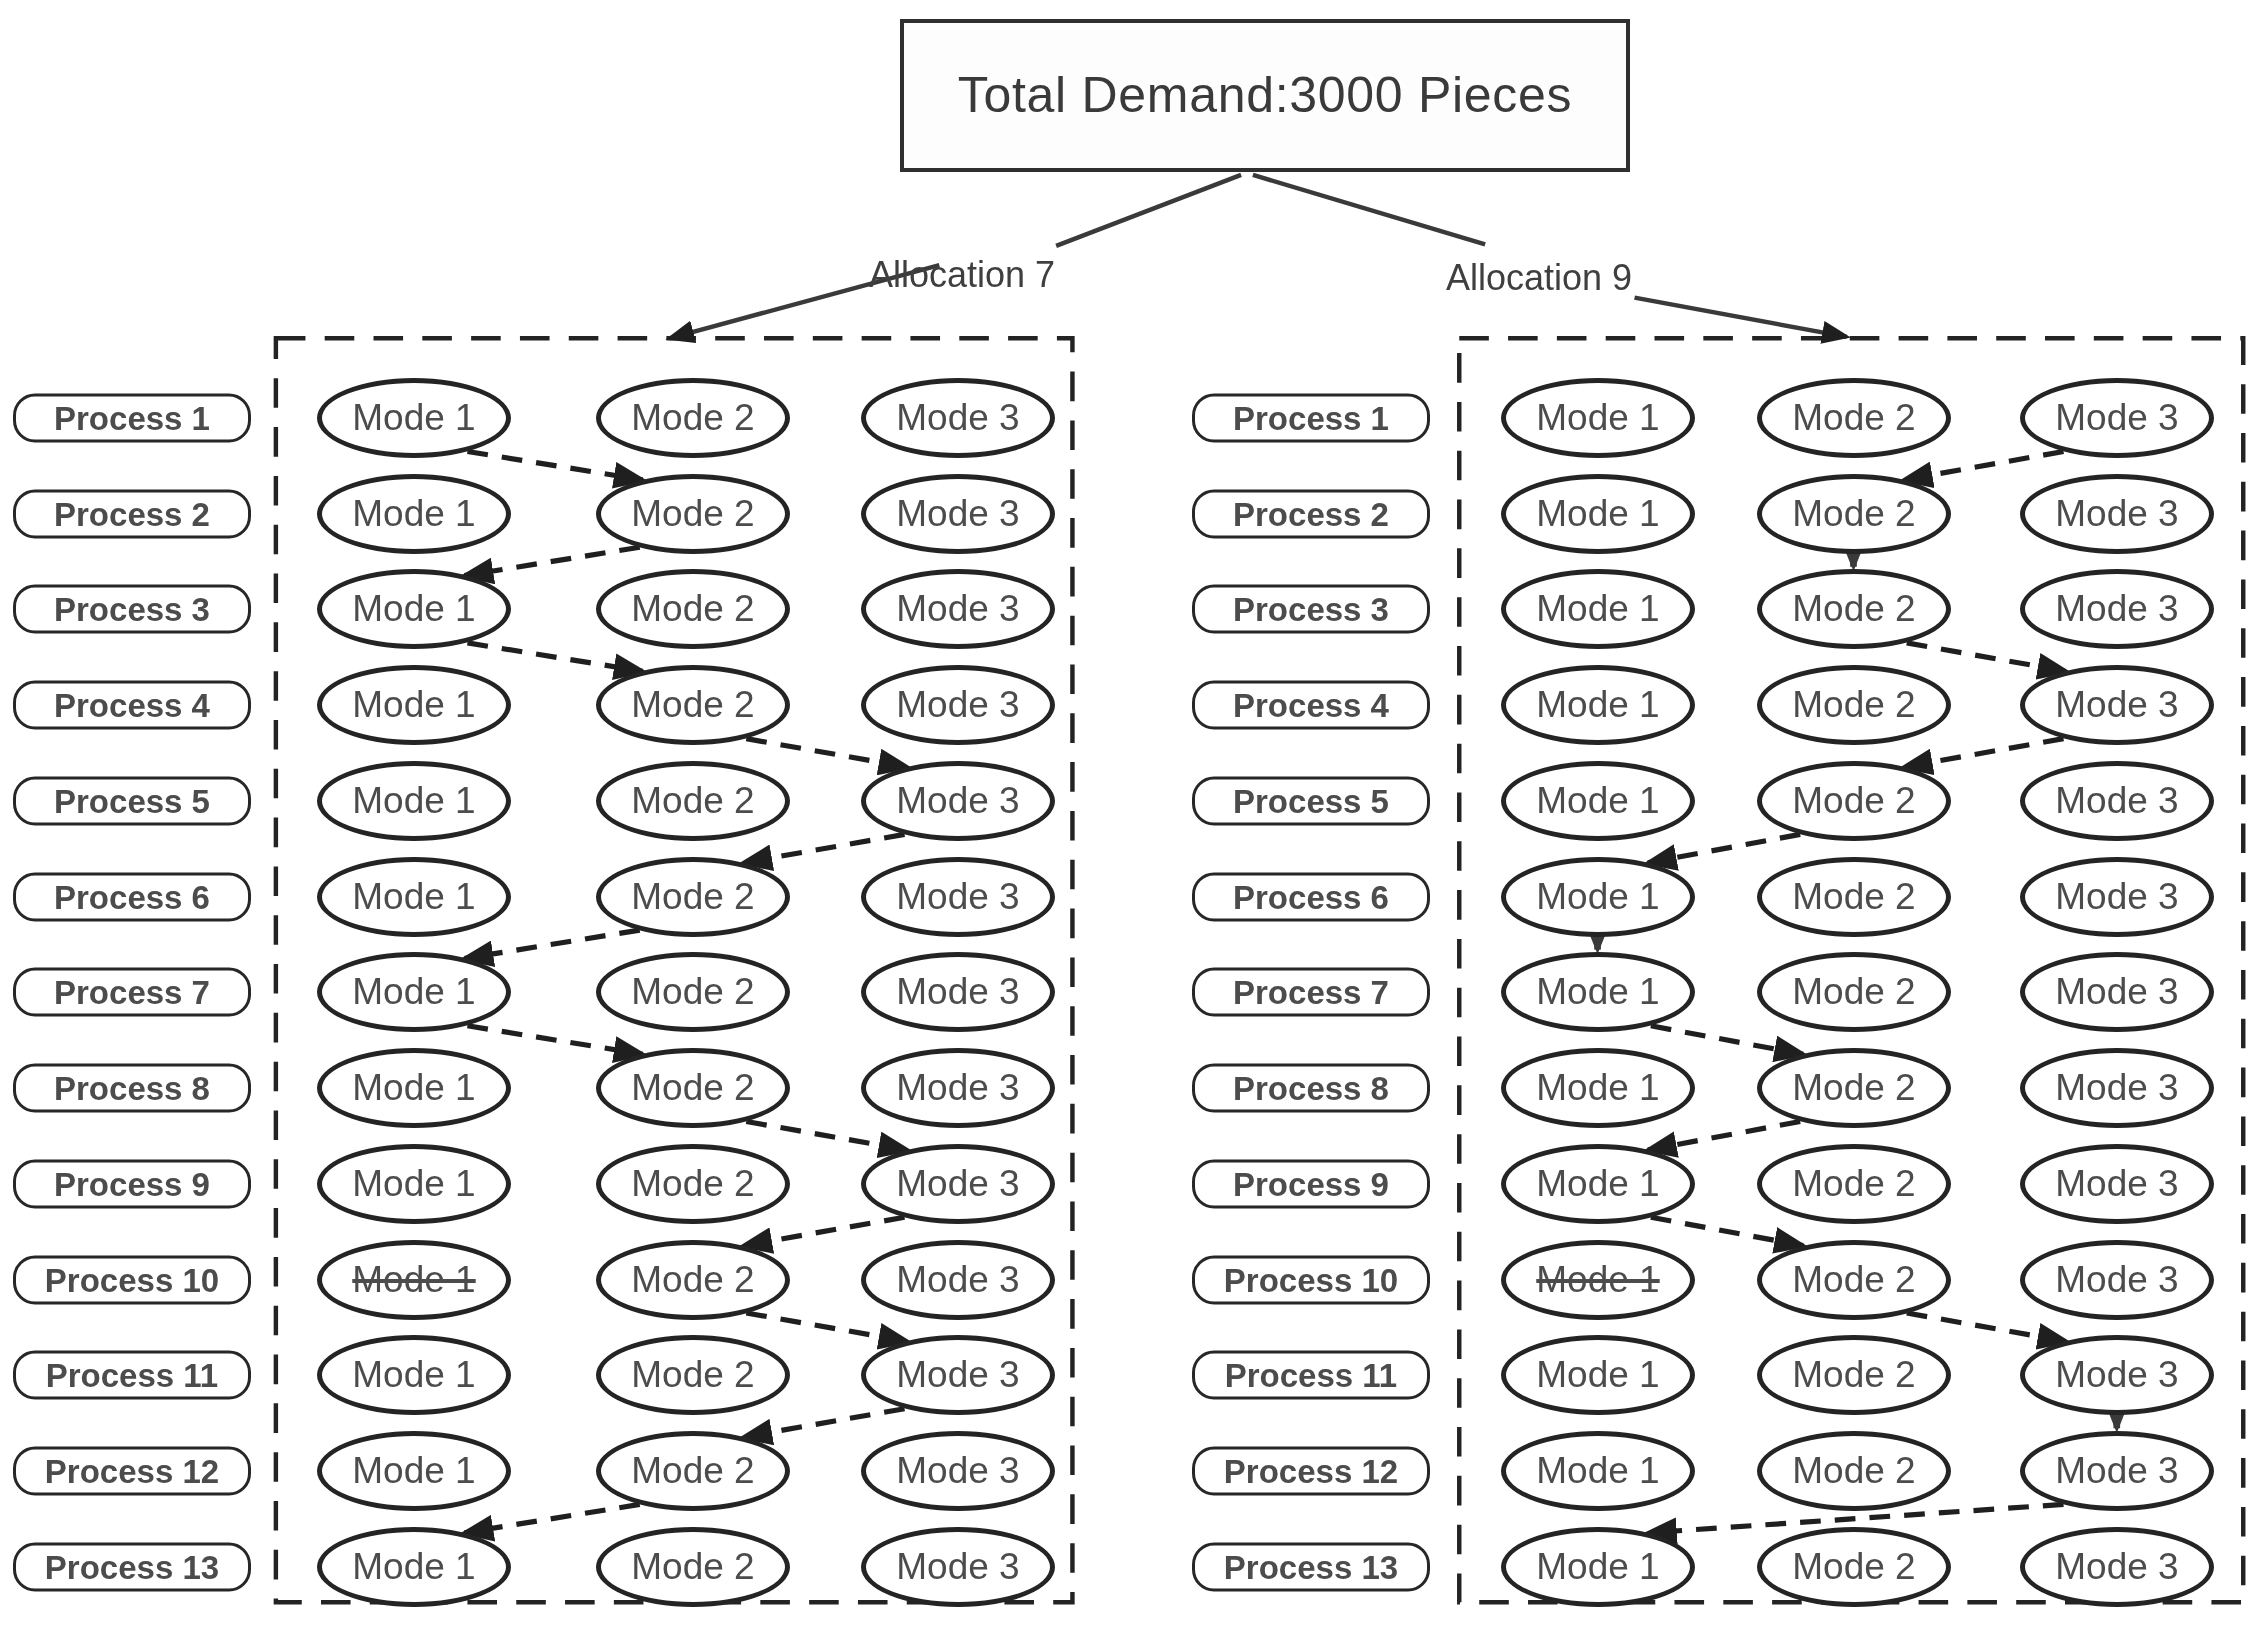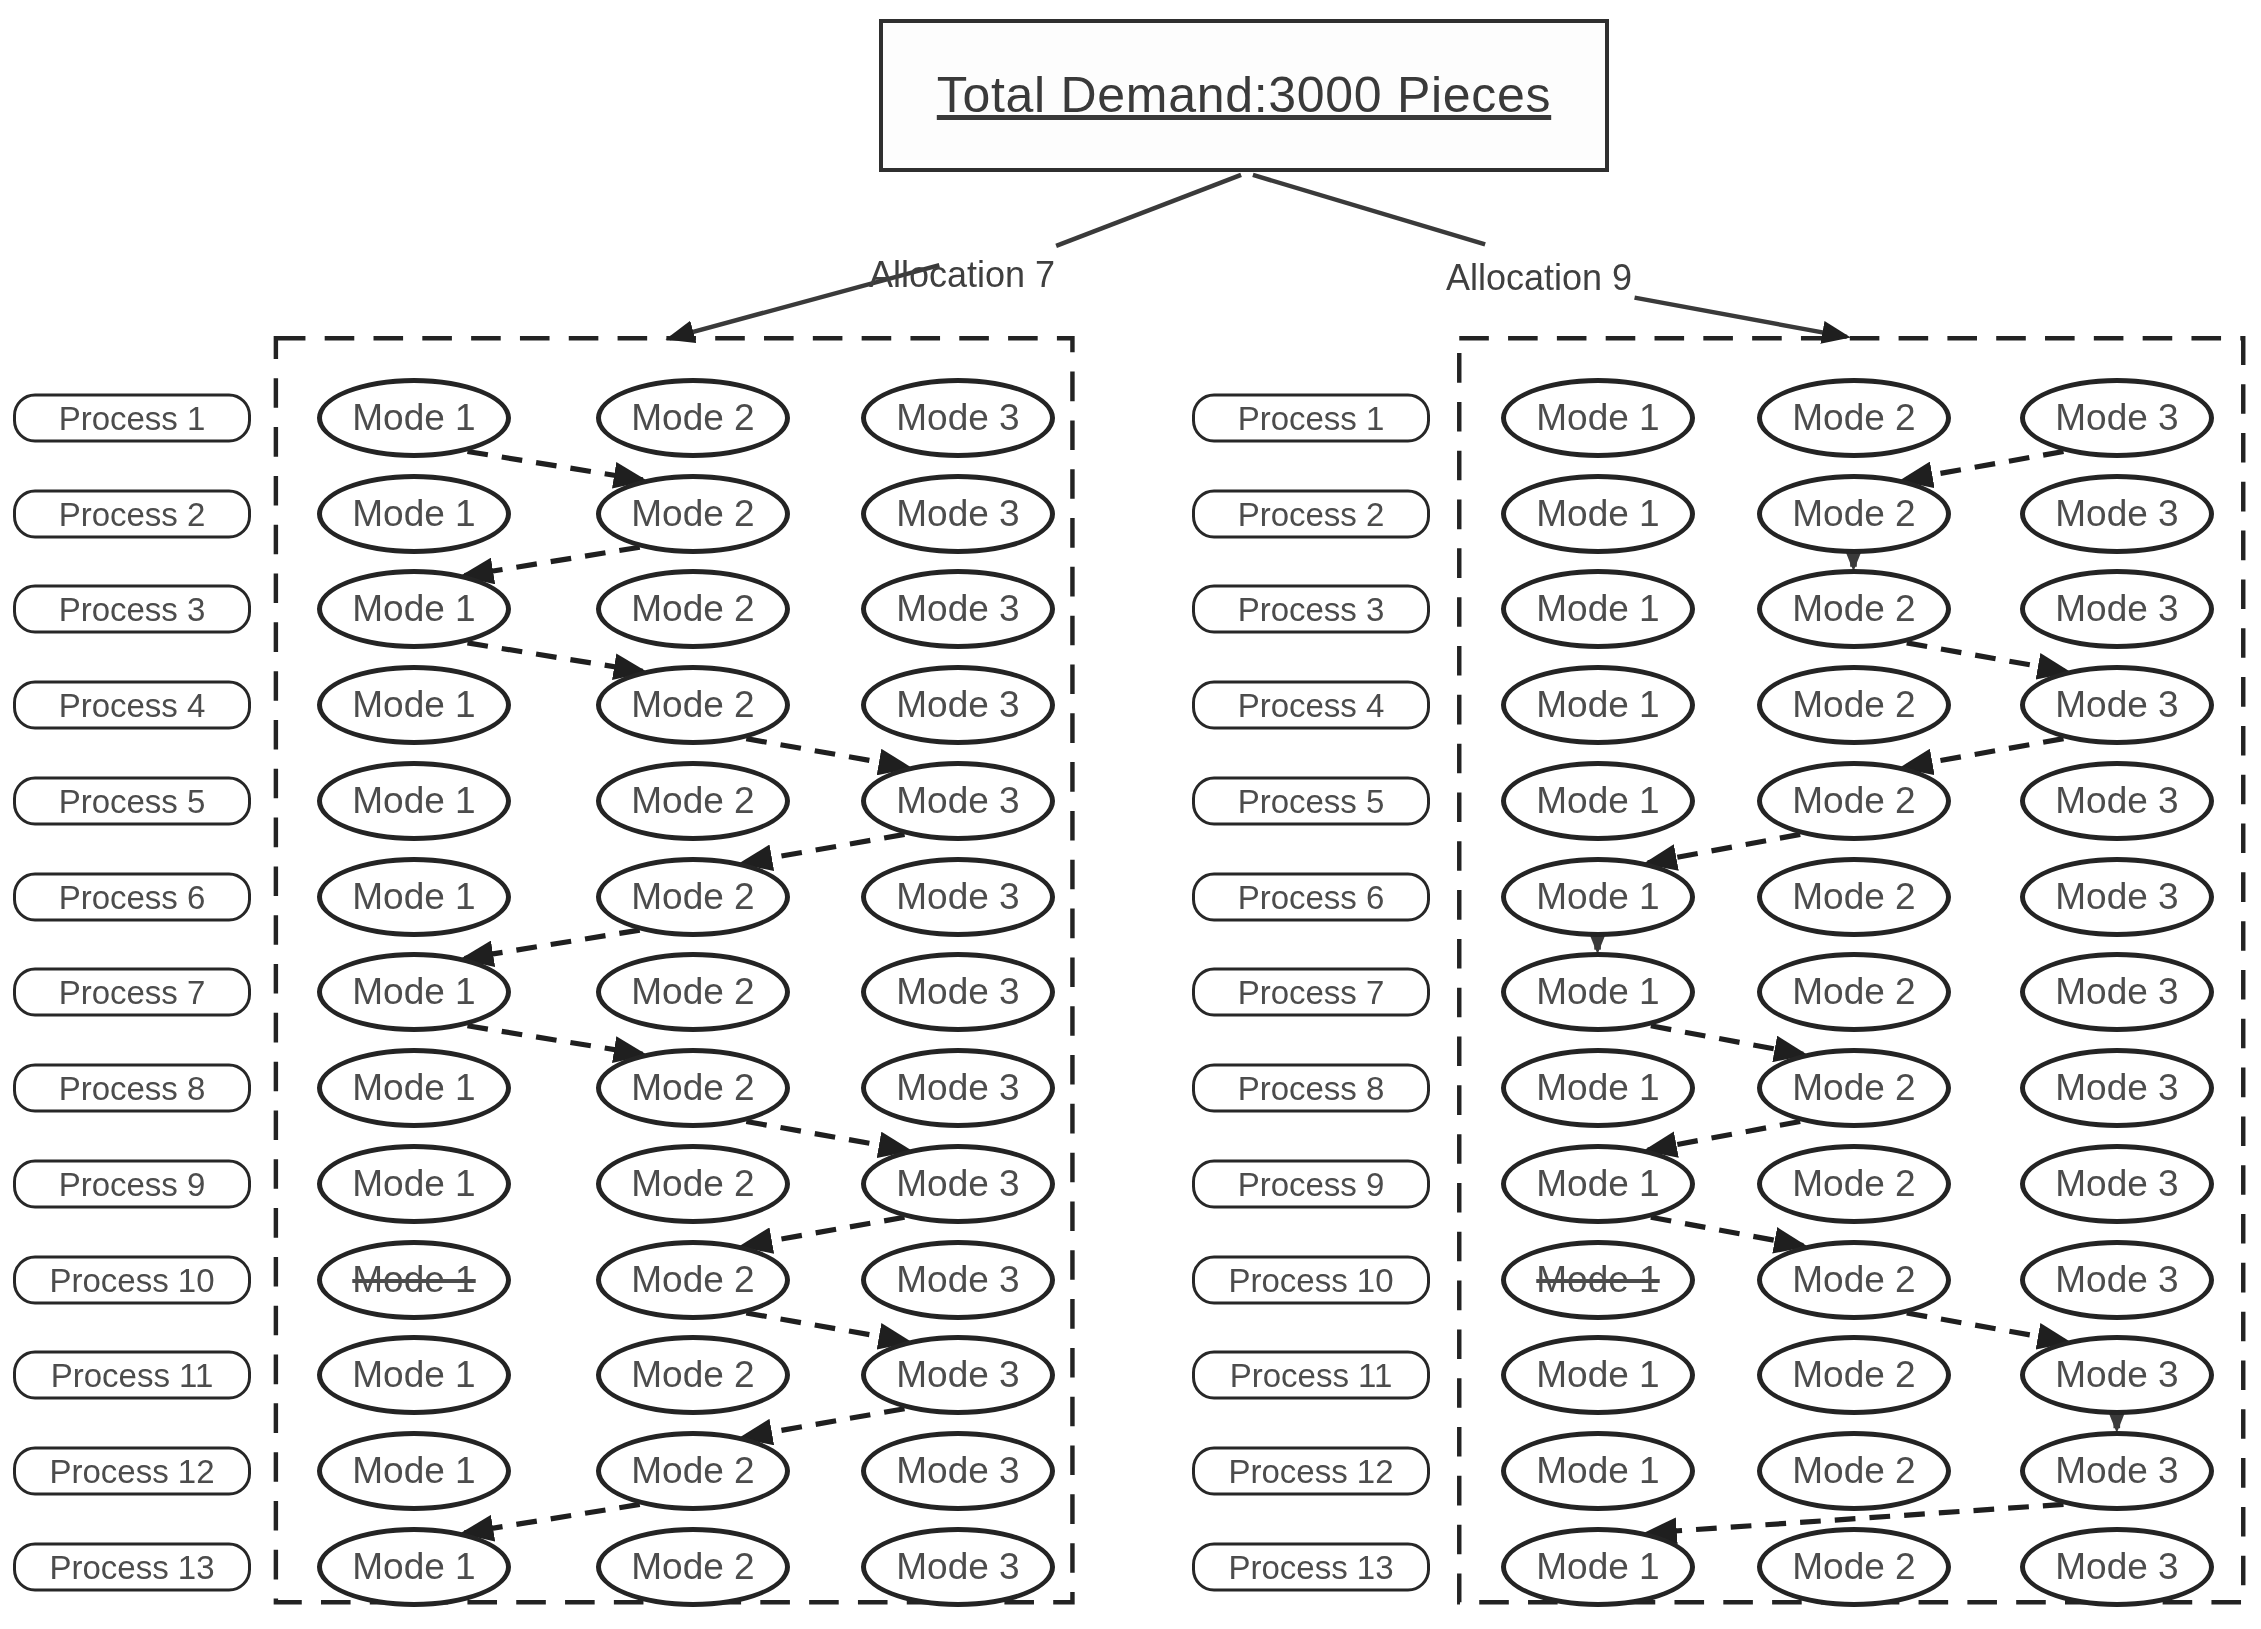--- a/index.html
+++ b/index.html
@@ -2,35 +2,35 @@
 <html style="font-size:12px"><head>
 <meta charset="utf-8">
 <style>
   html,body{margin:0;padding:0;background:#ffffff;}
   #canvas{
     position:relative;width:2261px;height:1630px;background:#ffffff;
     font-family:"Liberation Sans","DejaVu Sans",sans-serif;overflow:hidden;
   }
   #connector-layer{position:absolute;left:0;top:0;width:2261px;height:1630px;}
   .titlebox{
-    position:absolute;left:879px;top:18.5px;width:730px;height:153px;
+    position:absolute;left:900px;top:18.5px;width:730px;height:153px;
     border:4.4px solid #2f2f2f;background:#fdfdfd;box-sizing:border-box;
     display:flex;align-items:center;justify-content:center;
-    font-size:50px;color:#3a3a3a;letter-spacing:0.7px;white-space:nowrap;text-decoration:underline;
+    font-size:50px;color:#3a3a3a;letter-spacing:0.7px;white-space:nowrap;
   }
   .alloc-label{
     position:absolute;transform:translate(-50%,-50%);
     font-size:36px;color:#3f3f3f;white-space:nowrap;
   }
   .proc{
     position:absolute;width:238px;height:49px;box-sizing:border-box;
     border:3.7px solid #272727;border-radius:22px;background:#ffffff;
     display:flex;align-items:center;justify-content:center;
     transform:translate(-50%,-50%);
-    font-size:33px;color:#4c4c4c;white-space:nowrap;
+    font-size:33px;color:#4c4c4c;white-space:nowrap;font-weight:bold;
   }
   .mode{
     position:absolute;width:194px;height:80px;box-sizing:border-box;
     border:5.2px solid #242424;border-radius:50%;background:#ffffff;
     display:flex;align-items:center;justify-content:center;
     transform:translate(-50%,-50%);
     font-size:37px;color:#4c4c4c;white-space:nowrap;
   }
   .mode.struck span{
     text-decoration:line-through;

